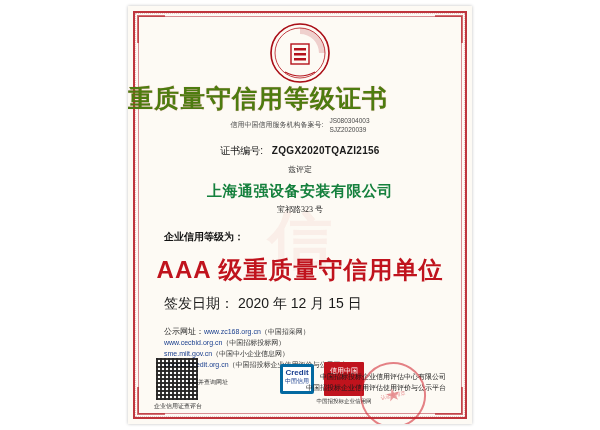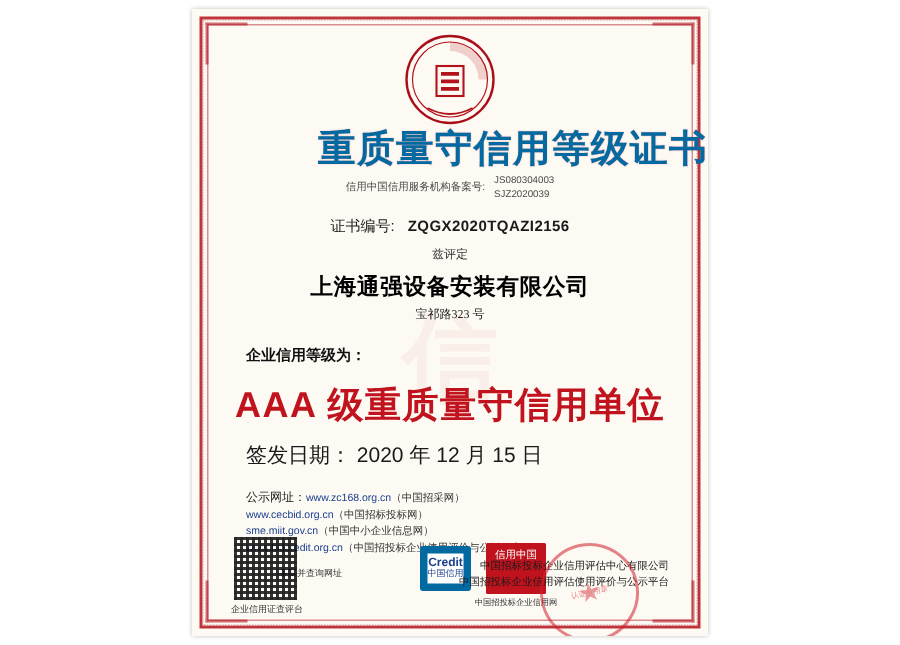--- a/index.html
+++ b/index.html
@@ -77,26 +77,26 @@
     transform: translateX(-50%);
     width: 62px;
     height: 62px;
   }
 
   .title {
     position: absolute;
     top: 76px;
     left: 0;
     width: 100%;
-    text-align: right;
+    text-align: left;
     font-family: "DejaVu Serif", serif;
     font-weight: bold;
     font-size: 25px;
     letter-spacing: 1px;
-    color: #0369a1;
+    color: #4d7c0f;
     text-shadow: 0 0 1px rgba(192,19,29,0.4);
   }
 
   .filing {
     position: absolute;
     top: 110px;
     left: 0;
     width: 100%;
     text-align: center;
     font-size: 7px;
@@ -141,21 +141,21 @@
 
   .company {
     position: absolute;
     top: 176px;
     left: 0;
     width: 100%;
     text-align: center;
     font-family: "DejaVu Serif", serif;
     font-weight: bold;
     font-size: 15px;
-    color: #000000;
+    color: #15803d;
     letter-spacing: 0.5px;
   }
   .address {
     position: absolute;
     top: 198px;
     left: 0;
     width: 100%;
     text-align: center;
     font-size: 8px;
     color: #222;
@@ -239,21 +239,21 @@
     font-size: 6px;
     color: #333;
   }
 
   .badge-credit {
     position: absolute;
     left: 152px;
     top: 358px;
     width: 34px;
     height: 30px;
-    border: 5px solid #0369a1;
+    border: 3px solid #0369a1;
     border-radius: 2px;
     color: #1a3f8f;
     font-size: 6px;
     text-align: center;
     line-height: 8px;
     padding-top: 2px;
     box-sizing: border-box;
     background: #fff;
   }
   .badge-credit .c {

